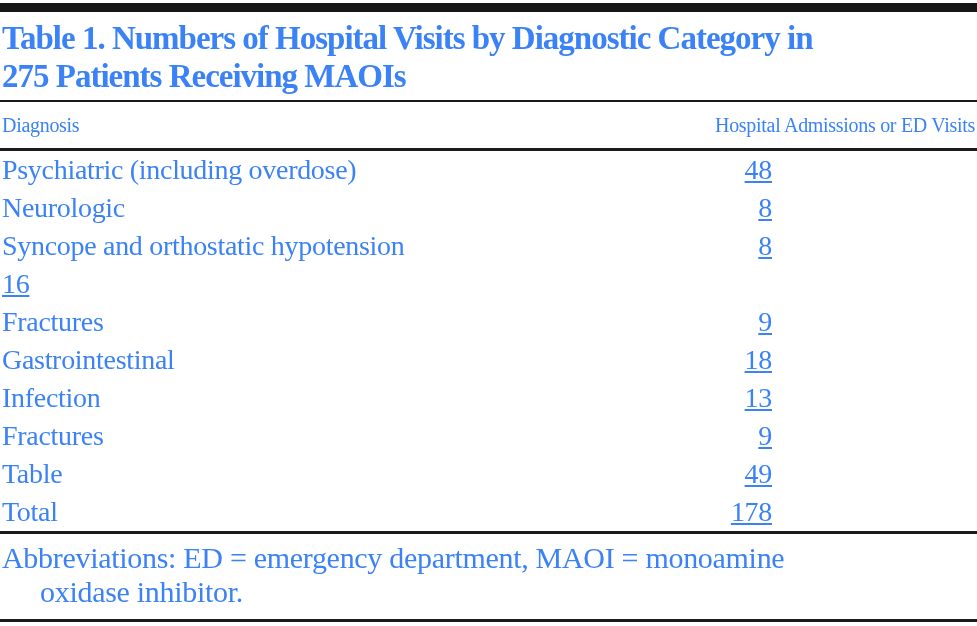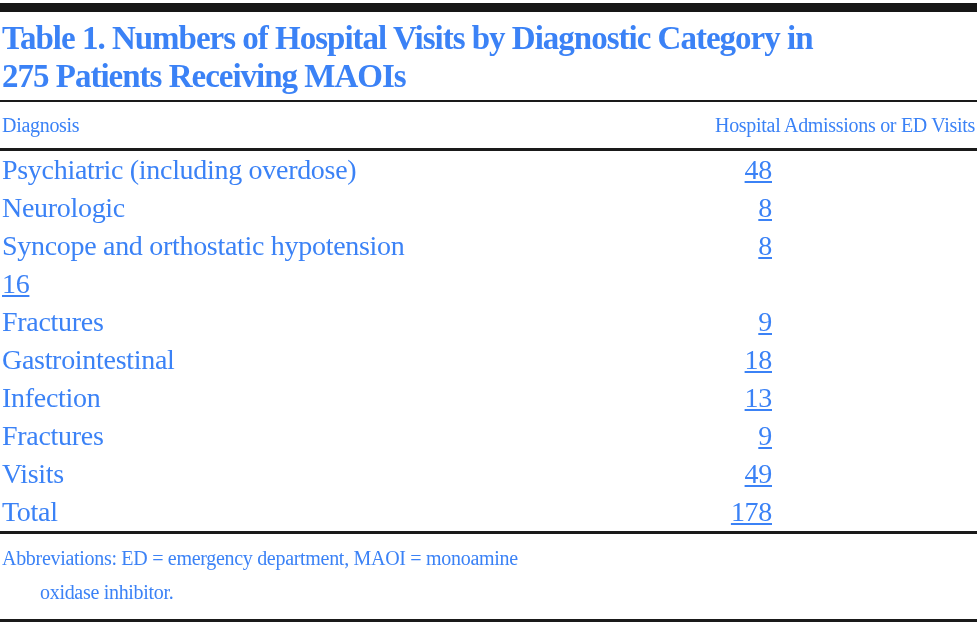--- a/index.html
+++ b/index.html
@@ -41,21 +41,21 @@
     justify-content: space-between;
     align-items: center;
     font-size: 28px;
     padding: 0 2px;
     letter-spacing: -0.3px;
   }
   .diag { white-space: nowrap; }
   .val  { padding-right: 203px; text-align: right; text-decoration: underline; }
   .footnote {
     padding: 7px 2px 10px 2px;
-    font-size: 20px;
+    font-size: 30px;
     line-height: 34px;
     letter-spacing: -0.3px;
   }
   .footnote .fn-line2 { padding-left: 38px; }
 </style>
 </head>
 <body>
 
 <div class="figure">
 
@@ -102,21 +102,21 @@
     </div>
     <div class="row">
       <span class="diag">Infection</span>
       <span class="val">13</span>
     </div>
     <div class="row">
       <span class="diag">Fractures</span>
       <span class="val">9</span>
     </div>
     <div class="row">
-      <span class="diag">Visits</span>
+      <span class="diag">Table</span>
       <span class="val">49</span>
     </div>
     <div class="row">
       <span class="diag">Total</span>
       <span class="val">178</span>
     </div>
   </div>
 
   <div class="rule med"></div>
 

